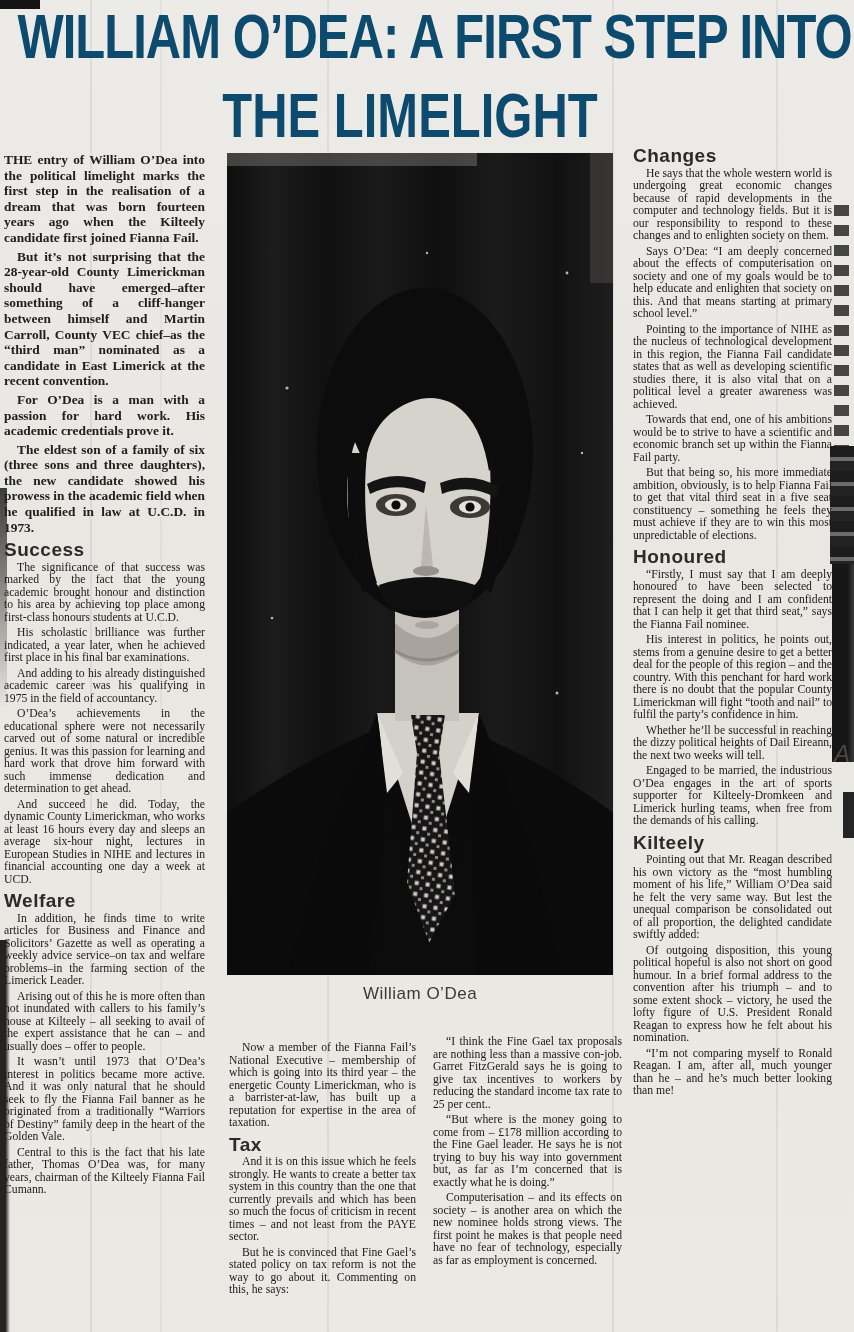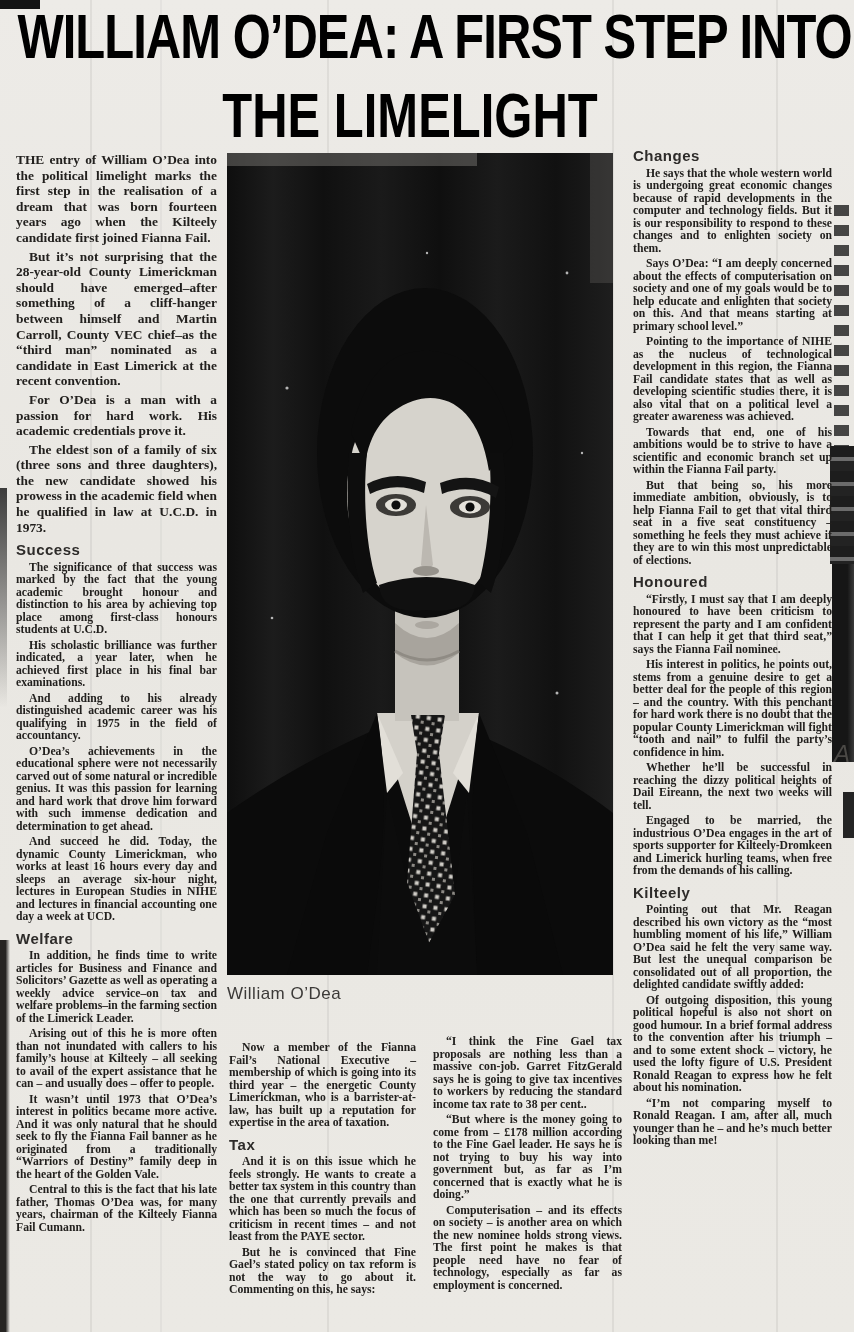--- a/index.html
+++ b/index.html
@@ -4,49 +4,49 @@
 <style>
   html,body{margin:0;padding:0;}
   body{
     width:854px;height:1332px;position:relative;overflow:hidden;
     background:linear-gradient(180deg,#edebe7 0%,#e9e7e2 40%,#ebe9e4 100%);
     font-family:"Liberation Serif", serif;color:#22201e;
   }
   
   .headline{
     position:absolute;top:6px;left:0;width:820px;text-align:center;
-    font-family:"Liberation Sans", sans-serif;font-weight:bold;color:#000000;
+    font-family:"Liberation Sans", sans-serif;font-weight:bold;color:#0c4a6e;
     line-height:1.0;
   }
   .headline .l1{
     display:inline-block;font-size:51px;letter-spacing:-1px;
     transform:scale(0.96,1.22);transform-origin:center top;white-space:nowrap;
   }
   .headline .l2{
     display:block;margin-top:28px;font-size:51px;letter-spacing:0px;
     transform:scale(0.96,1.22);transform-origin:center top;
   }
   
   .col{position:absolute;text-align:justify;font-size:11.7px;line-height:12.5px;}
-  .col p{margin:0 0 3px;text-indent:13px;font-weight:bold;}
-  #col1{left:16px;top:152px;width:201px;}
+  .col p{margin:0 0 3px;text-indent:13px;}
+  #col1{left:4px;top:152px;width:201px;}
   #col4{left:633px;top:150px;width:199px;}
   #col2{left:229px;top:1042px;width:187px;}
   #col3{left:433px;top:1036px;width:189px;}
   .intro p{font-weight:bold;font-size:13.4px;line-height:15.6px;}
   .intro p:first-child{text-indent:0;}
   h2.sec{
-    font-family:"Liberation Sans", sans-serif;font-size:15px;font-weight:bold;
+    font-family:"Liberation Sans", sans-serif;font-size:19px;font-weight:bold;
     letter-spacing:.5px;color:#2d2b29;margin:9px 0 5px;text-align:left;text-indent:0;
   }
   h2.sec:first-child{margin-top:0;}
   
   #photo{position:absolute;left:227px;top:153px;width:386px;height:822px;background:#121212;}
   #caption{
-    position:absolute;left:227px;top:984px;width:386px;text-align:left;
+    position:absolute;left:227px;top:984px;width:386px;text-align:center;
     font-family:"Liberation Sans", sans-serif;font-size:17px;color:#3c3a38;letter-spacing:.5px;
   }
   
   .artifact{position:absolute;pointer-events:none;}
   .fold{top:0;height:1332px;width:2px;background:rgba(40,40,40,.07);}
   #fold1{left:90px}#fold2{left:327px}#fold3{left:612px}#fold4{left:776px}#fold5{left:160px;background:rgba(40,40,40,.045)}
   #corner-mark{left:0;top:0;width:40px;height:9px;background:#141414;}
   #left-smudge1{left:0;top:488px;width:7px;height:220px;
     background:linear-gradient(180deg,rgba(30,30,30,.85),rgba(30,30,30,.35) 60%,rgba(30,30,30,0));}
   #left-smudge2{left:0;top:940px;width:10px;height:392px;
@@ -186,34 +186,34 @@
 </div>
 
 <div class="col" id="col2">
   <p>Now a member of the Fianna Fail’s National Executive – membership of which is going into its third year – the energetic County Limerickman, who is a barrister-at-law, has built up a reputation for expertise in the area of taxation.</p>
   <h2 class="sec">Tax</h2>
   <p>And it is on this issue which he feels strongly. He wants to create a better tax system in this country than the one that currently prevails and which has been so much the focus of criticism in recent times – and not least from the PAYE sector.</p>
   <p>But he is convinced that Fine Gael’s stated policy on tax reform is not the way to go about it. Commenting on this, he says:</p>
 </div>
 
 <div class="col" id="col3">
-  <p>“I think the Fine Gael tax proposals are nothing less than a massive con-job. Garret FitzGerald says he is going to give tax incentives to workers by reducing the standard income tax rate to 38 per cent..</p>
+  <p>“I think the Fine Gael tax proposals are nothing less than a massive con-job. Garret FitzGerald says he is going to give tax incentives to workers by reducing the standard income tax rate to 25 per cent..</p>
   <p>“But where is the money going to come from – £178 million according to the Fine Gael leader. He says he is not trying to buy his way into government but, as far as I’m concerned that is exactly what he is doing.”</p>
   <p>Computerisation – and its effects on society – is another area on which the new nominee holds strong views. The first point he makes is that people need have no fear of technology, especially as far as employment is concerned.</p>
 </div>
 
 <div class="col" id="col4">
   <h2 class="sec">Changes</h2>
   <p>He says that the whole western world is undergoing great economic changes because of rapid developments in the computer and technology fields. But it is our responsibility to respond to these changes and to enlighten society on them.</p>
   <p>Says O’Dea: “I am deeply concerned about the effects of computerisation on society and one of my goals would be to help educate and enlighten that society on this. And that means starting at primary school level.”</p>
   <p>Pointing to the importance of NIHE as the nucleus of technological development in this region, the Fianna Fail candidate states that as well as developing scientific studies there, it is also vital that on a political level a greater awareness was achieved.</p>
   <p>Towards that end, one of his ambitions would be to strive to have a scientific and economic branch set up within the Fianna Fail party.</p>
   <p>But that being so, his more immediate ambition, obviously, is to help Fianna Fail to get that vital third seat in a five seat constituency – something he feels they must achieve if they are to win this most unpredictable of elections.</p>
   <h2 class="sec">Honoured</h2>
-  <p>“Firstly, I must say that I am deeply honoured to have been criticism to represent the party and I am confident that I can help it get that third seat,” says the Fianna Fail nominee.</p>
+  <p>“Firstly, I must say that I am deeply honoured to have been selected to represent the doing and I am confident that I can help it get that third seat,” says the Fianna Fail nominee.</p>
   <p>His interest in politics, he points out, stems from a genuine desire to get a better deal for the people of this region – and the country. With this penchant for hard work there is no doubt that the popular County Limerickman will fight “tooth and nail” to fulfil the party’s confidence in him.</p>
   <p>Whether he’ll be successful in reaching the dizzy political heights of Dail Eireann, the next two weeks will tell.</p>
   <p>Engaged to be married, the industrious O’Dea engages in the art of sports supporter for Kilteely-Dromkeen and Limerick hurling teams, when free from the demands of his calling.</p>
   <h2 class="sec">Kilteely</h2>
   <p>Pointing out that Mr. Reagan described his own victory as the “most humbling moment of his life,” William O’Dea said he felt the very same way. But lest the unequal comparison be consolidated out of all proportion, the delighted candidate swiftly added:</p>
   <p>Of outgoing disposition, this young political hopeful is also not short on good humour. In a brief formal address to the convention after his triumph – and to some extent shock – victory, he used the lofty figure of U.S. President Ronald Reagan to express how he felt about his nomination.</p>
   <p>“I’m not comparing myself to Ronald Reagan. I am, after all, much younger than he – and he’s much better looking than me!</p>
 </div>
 
 </body></html>

